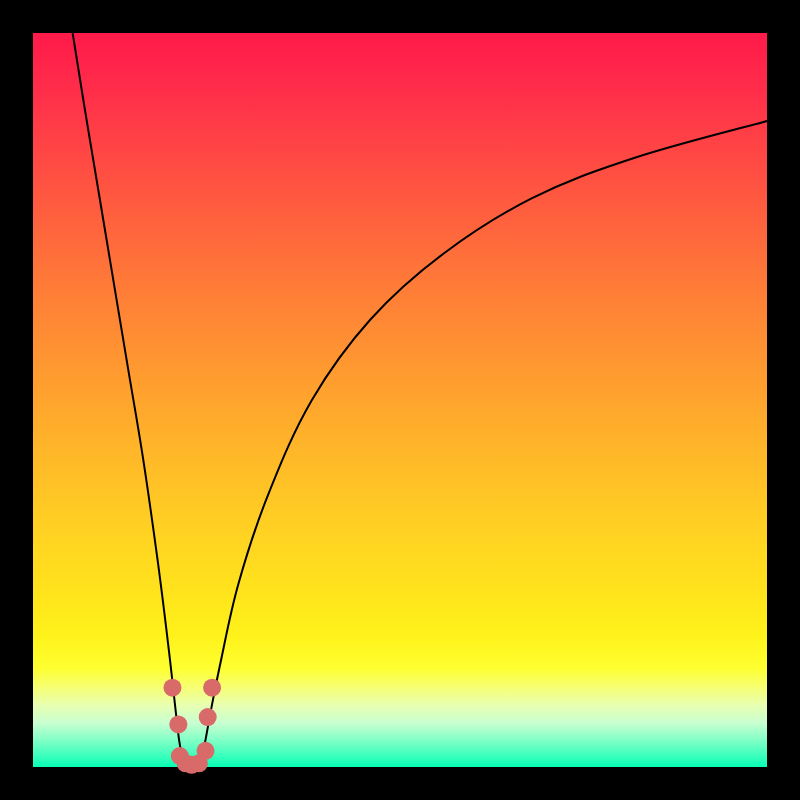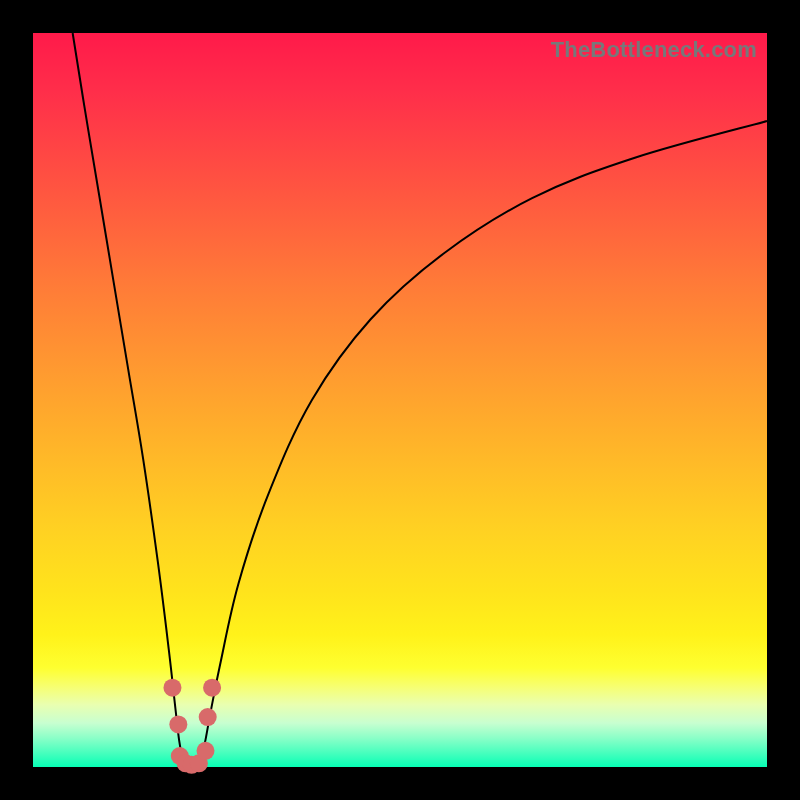--- a/index.html
+++ b/index.html
@@ -59,21 +59,20 @@
     stroke-width: 2;
   }
   .marker {
     fill: #d86a6a;
   }
 </style>
 </head>
 <body>
 
 <div class="frame">
-  <span class="watermark">TheBottleneck.com</span>
   <svg class="plot" viewBox="0 0 734 734">
     <path id="curve-left" class="curve" d="M 39.636 0 C 41.74992 13.211999999999996, 46.62368 44.333599999999976, 51.38 73.39999999999998 C 56.136320000000005 102.46639999999998, 60.775200000000005 129.77120000000002, 66.06 161.48000000000002 C 71.3448 193.18880000000001, 75.45519999999999 217.8512, 80.74 249.56 C 86.0248 281.2688, 90.1352 305.9312, 95.42 337.64 C 100.7048 369.3488, 104.81519999999999 391.3688, 110.1 425.72 C 115.3848 460.07120000000003, 120.15580000000001 494.1288, 124.78000000000002 528.48 C 129.4042 562.8312, 132.61912 590.136, 135.79 616.56 C 138.96087999999997 642.9839999999999, 140.54631999999998 659.02924, 142.396 675.28 C 144.24568 691.53076, 144.87691999999998 698.2542, 146.06599999999997 706.842 C 147.25507999999996 715.4298, 147.94504 718.63004, 149.002 722.99 C 150.05896 727.34996, 151.40952 729.61068, 151.938 731.064"></path>
     <path id="curve-right" class="curve" d="M 165.88400000000001 731.064 C 166.41248000000002 729.61068, 167.63092 727.34996, 168.82 722.99 C 170.00907999999998 718.63004, 170.90455999999998 714.7692, 172.48999999999998 706.842 C 174.07544 698.9148, 174.98559999999998 692.55836, 177.628 678.95 C 180.2704 665.3416400000001, 182.14944 654.361, 187.17000000000002 631.24 C 192.19056000000003 608.119, 196.93220000000002 580.8876, 205.52 550.5 C 214.1078 520.1124, 221.668 495.45000000000005, 234.88 462.42 C 248.09199999999998 429.39, 260.4232 398.7088, 278.92 367 C 297.4168 335.2912, 313.85839999999996 312.68399999999997, 337.64 286.26 C 361.4216 259.836, 381.97360000000003 241.99980000000005, 411.04 220.20000000000005 C 440.1064 198.40020000000004, 464.76880000000006 182.32559999999998, 499.12000000000006 165.14999999999998 C 533.4712000000001 147.97439999999997, 559.6016 138.65259999999995, 601.88 124.77999999999997 C 644.1584 110.90739999999998, 710.2184 94.68600000000004, 734 88.08000000000004"></path>
     <g id="markers">
         <circle cx="139.46" cy="654.728" r="9" class="marker"></circle>
         <circle cx="145.332" cy="691.428" r="9" class="marker"></circle>
         <circle cx="146.8" cy="722.99" r="9" class="marker"></circle>
         <circle cx="152.67200000000003" cy="730.33" r="9" class="marker"></circle>
         <circle cx="158.544" cy="731.798" r="9" class="marker"></circle>
         <circle cx="165.88400000000001" cy="730.33" r="9" class="marker"></circle>

